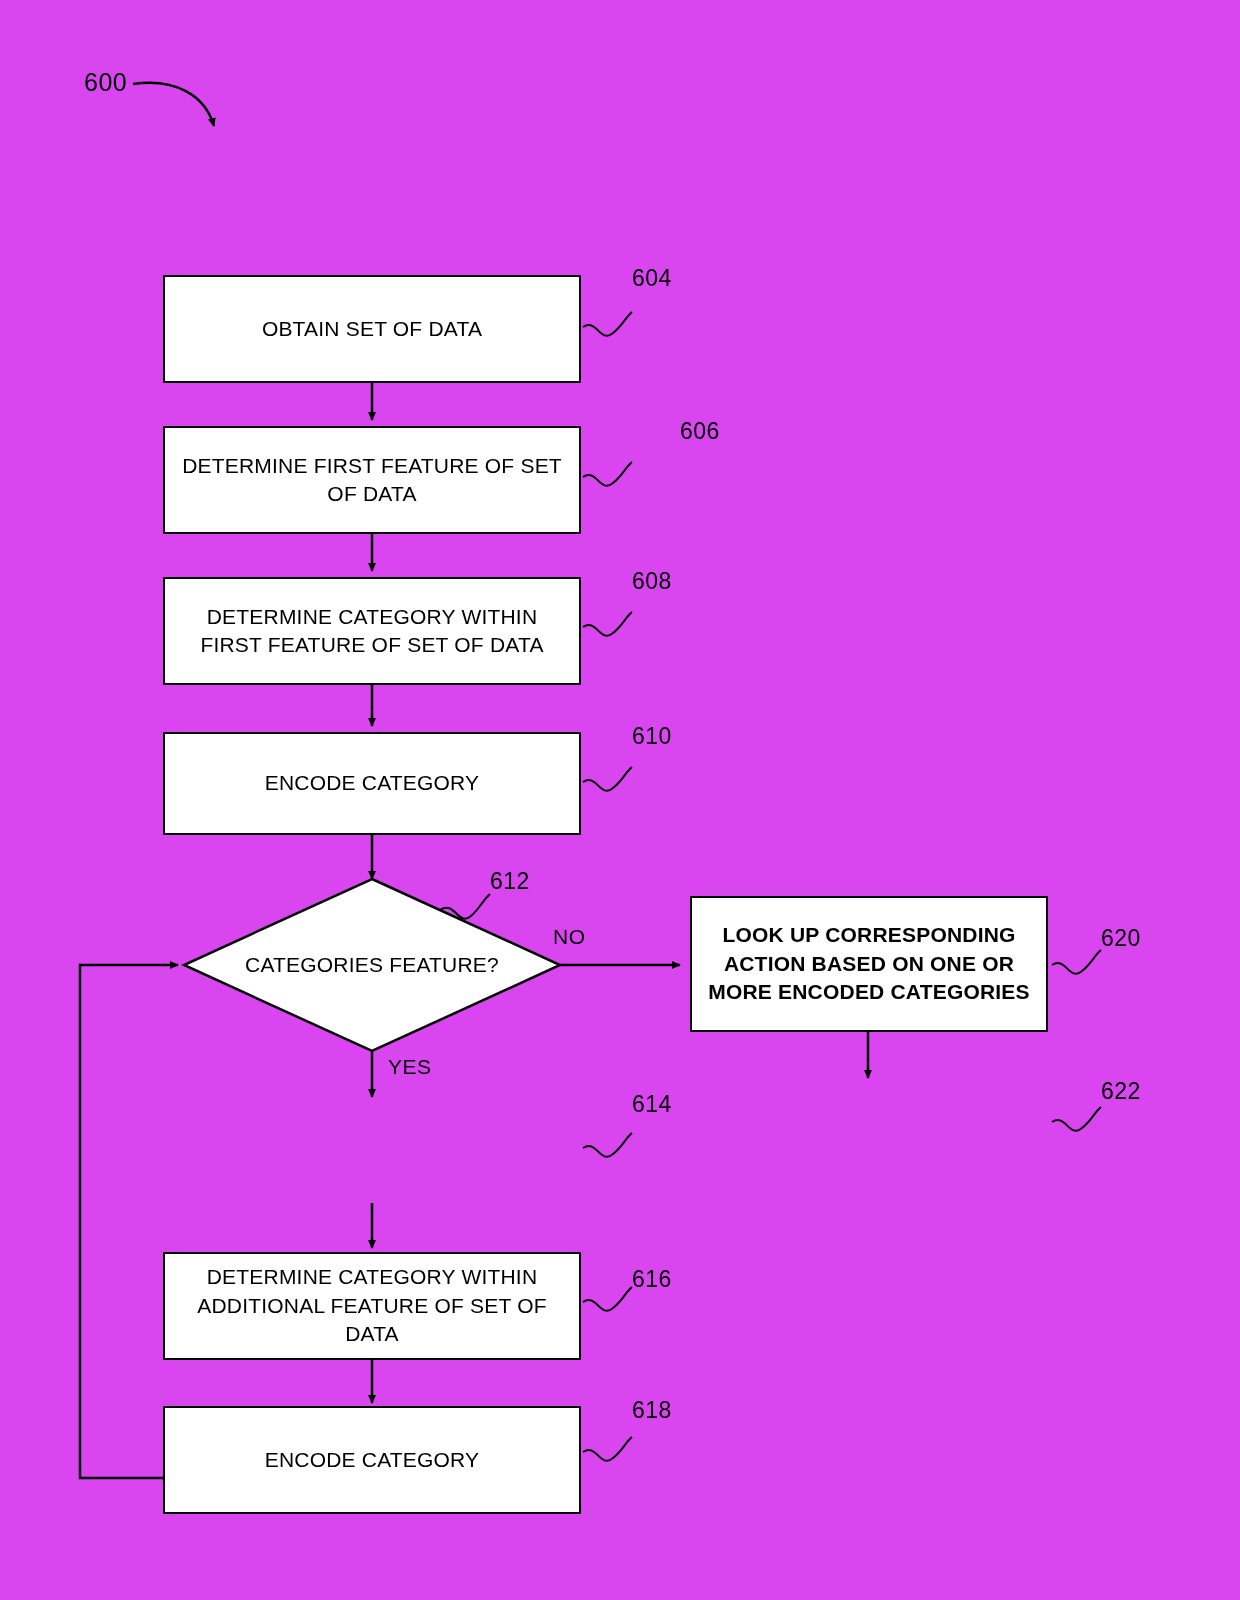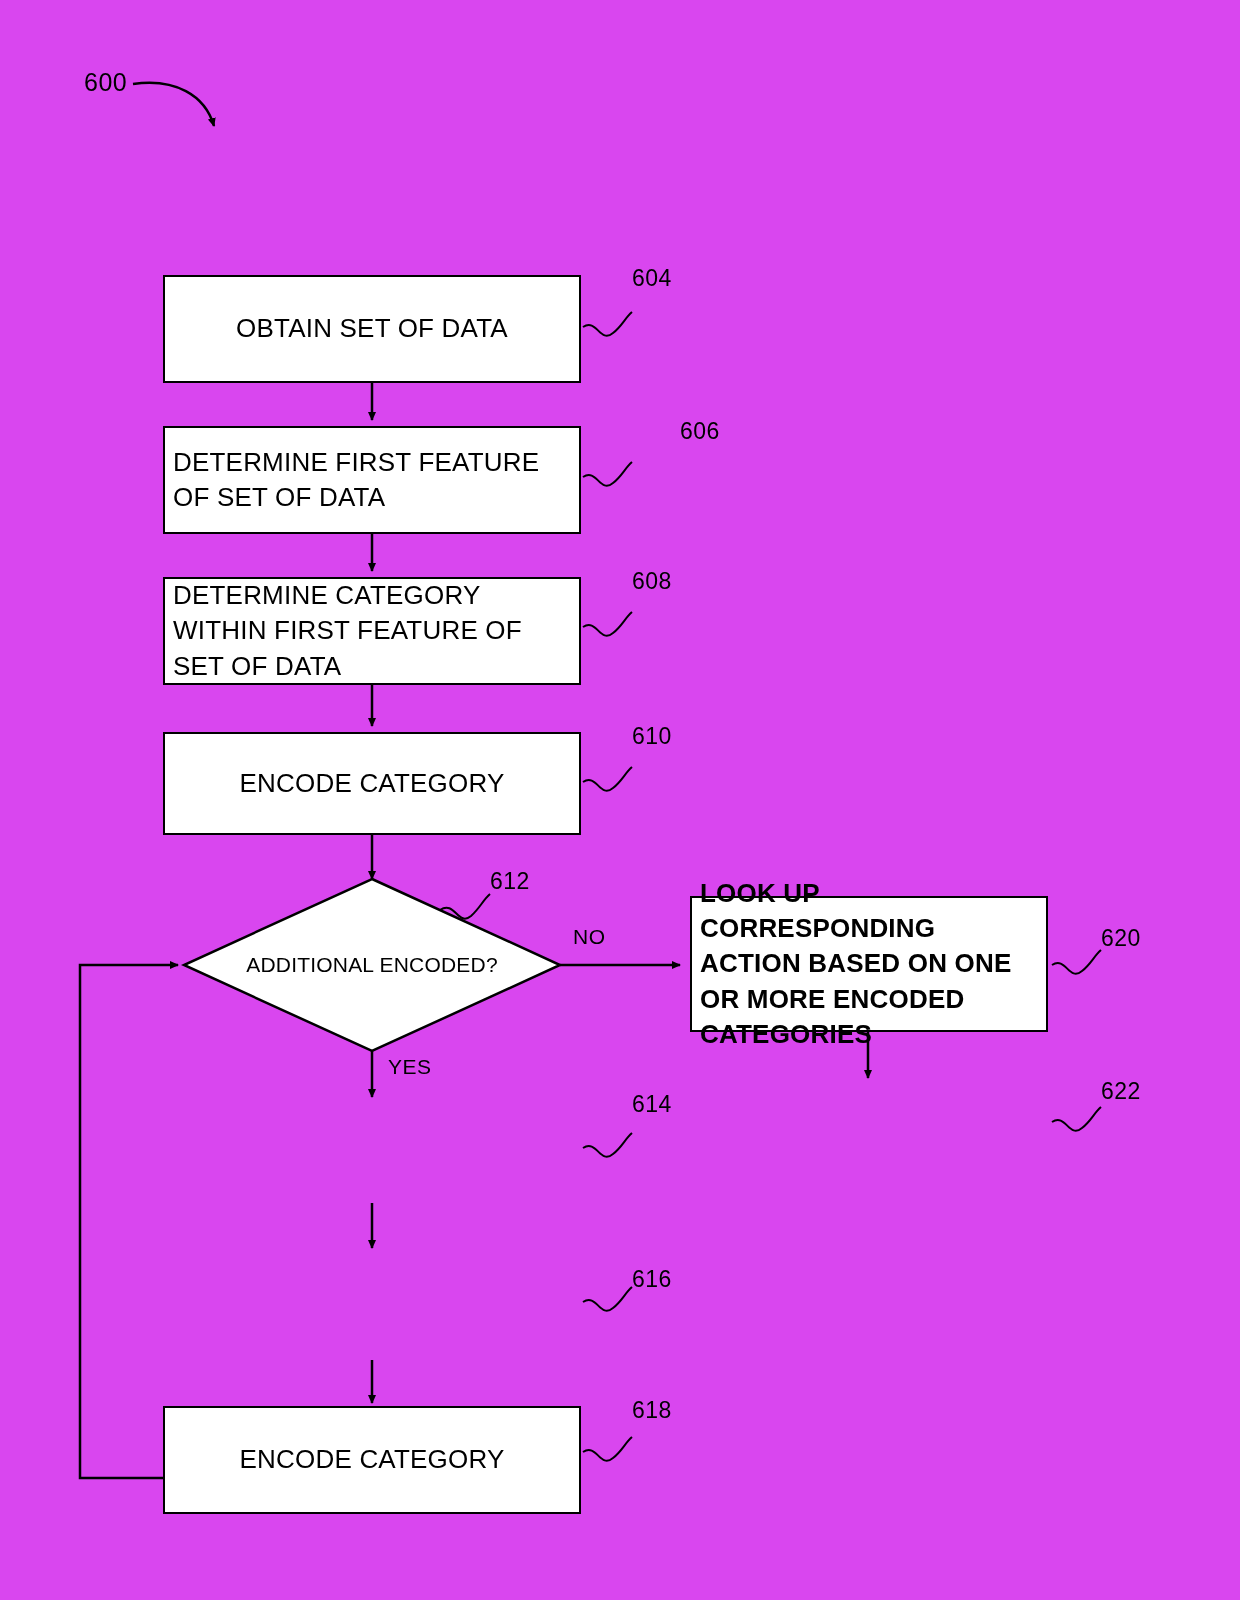--- a/index.html
+++ b/index.html
@@ -26,22 +26,22 @@
     height: 1600px;
   }
   .node {
     position: absolute;
     box-sizing: border-box;
     border: 2px solid #000000;
     background: #ffffff;
     display: flex;
     align-items: center;
     justify-content: center;
-    text-align: left;
-    font-size: 26px;
+    text-align: center;
+    font-size: 21px;
     line-height: 1.35;
     letter-spacing: 0.2px;
     padding: 4px 8px;
   }
   .decision-label {
     position: absolute;
     display: flex;
     align-items: center;
     justify-content: center;
     text-align: center;
@@ -125,29 +125,32 @@
     <span>DETERMINE CATEGORY WITHIN FIRST FEATURE OF SET OF DATA</span>
   </div>
   <div class="ref" style="left:632px; top:568px;">608</div>
 
   <div class="node" style="left:163px; top:732px; width:418px; height:103px;">
     <span>ENCODE CATEGORY</span>
   </div>
   <div class="ref" style="left:632px; top:723px;">610</div>
 
   <div class="decision-label" style="left:242px; top:930px; height:70px;">
-    <span>ADDITIONAL ENCODED?</span>
+    <span>CATEGORIES FEATURE?</span>
   </div>
   <div class="ref" style="left:490px; top:868px;">612</div>
 
-  <div class="edge-label" style="left:553px; top:925px;margin-left:20px;">NO</div>
+  <div class="edge-label" style="left:553px; top:925px;">NO</div>
   <div class="edge-label" style="left:388px; top:1055px;">YES</div>
 
   <div class="ref" style="left:632px; top:1091px;">614</div>
 
+  <div class="node" style="left:163px; top:1252px; width:418px; height:108px;">
+    <span>DETERMINE CATEGORY WITHIN ADDITIONAL FEATURE OF SET OF DATA</span>
+  </div>
   <div class="ref" style="left:632px; top:1266px;">616</div>
 
   <div class="node" style="left:163px; top:1406px; width:418px; height:108px;">
     <span>ENCODE CATEGORY</span>
   </div>
   <div class="ref" style="left:632px; top:1397px;">618</div>
 
   <div class="node" style="left:690px; top:896px; width:358px; height:136px;font-weight:bold;">
     <span>LOOK UP CORRESPONDING ACTION BASED ON ONE OR MORE ENCODED CATEGORIES</span>
   </div>

